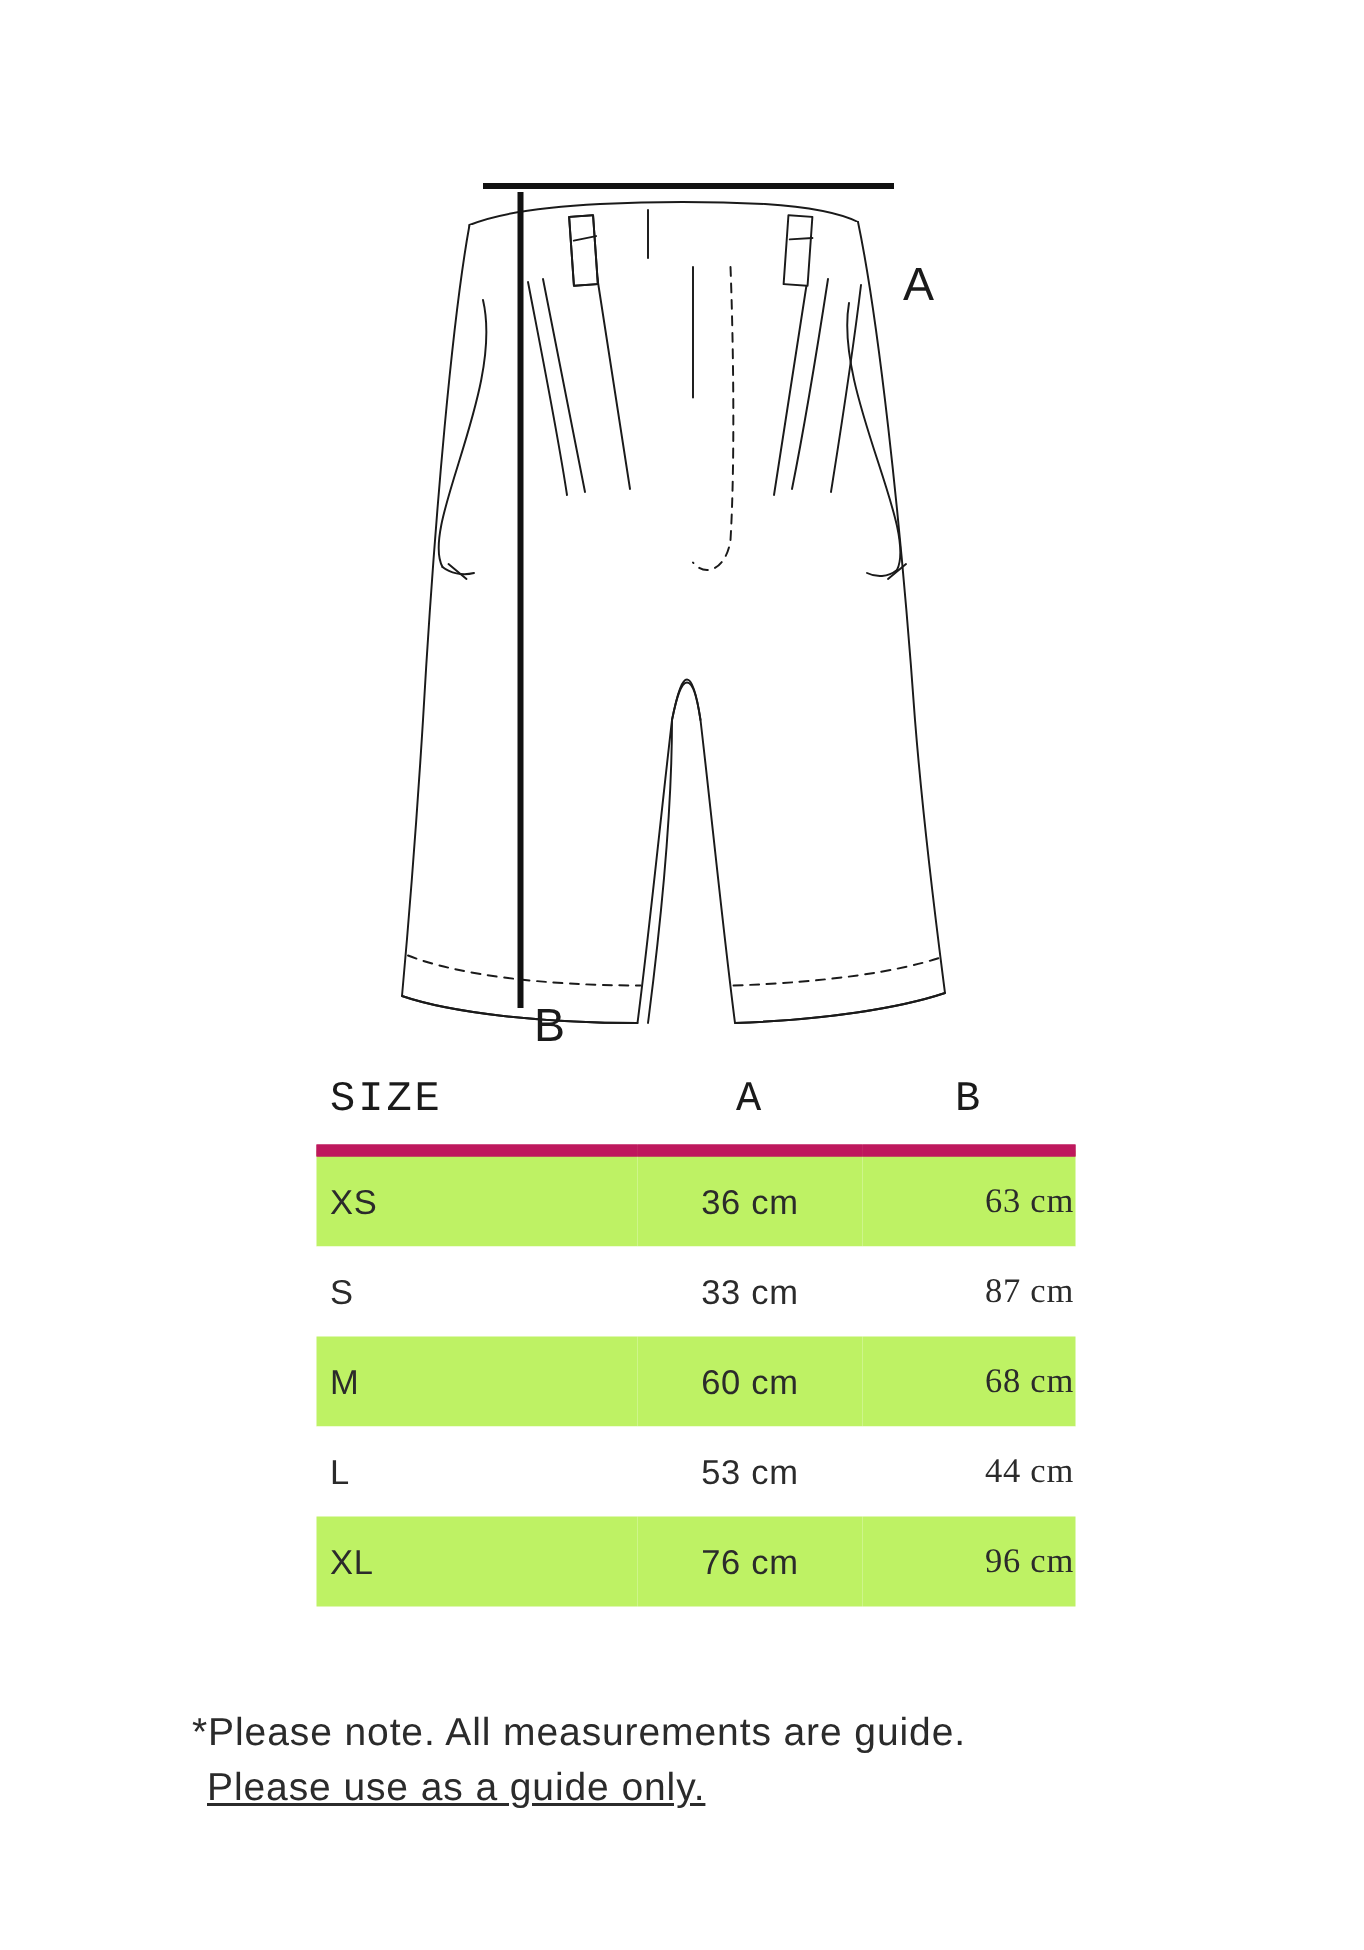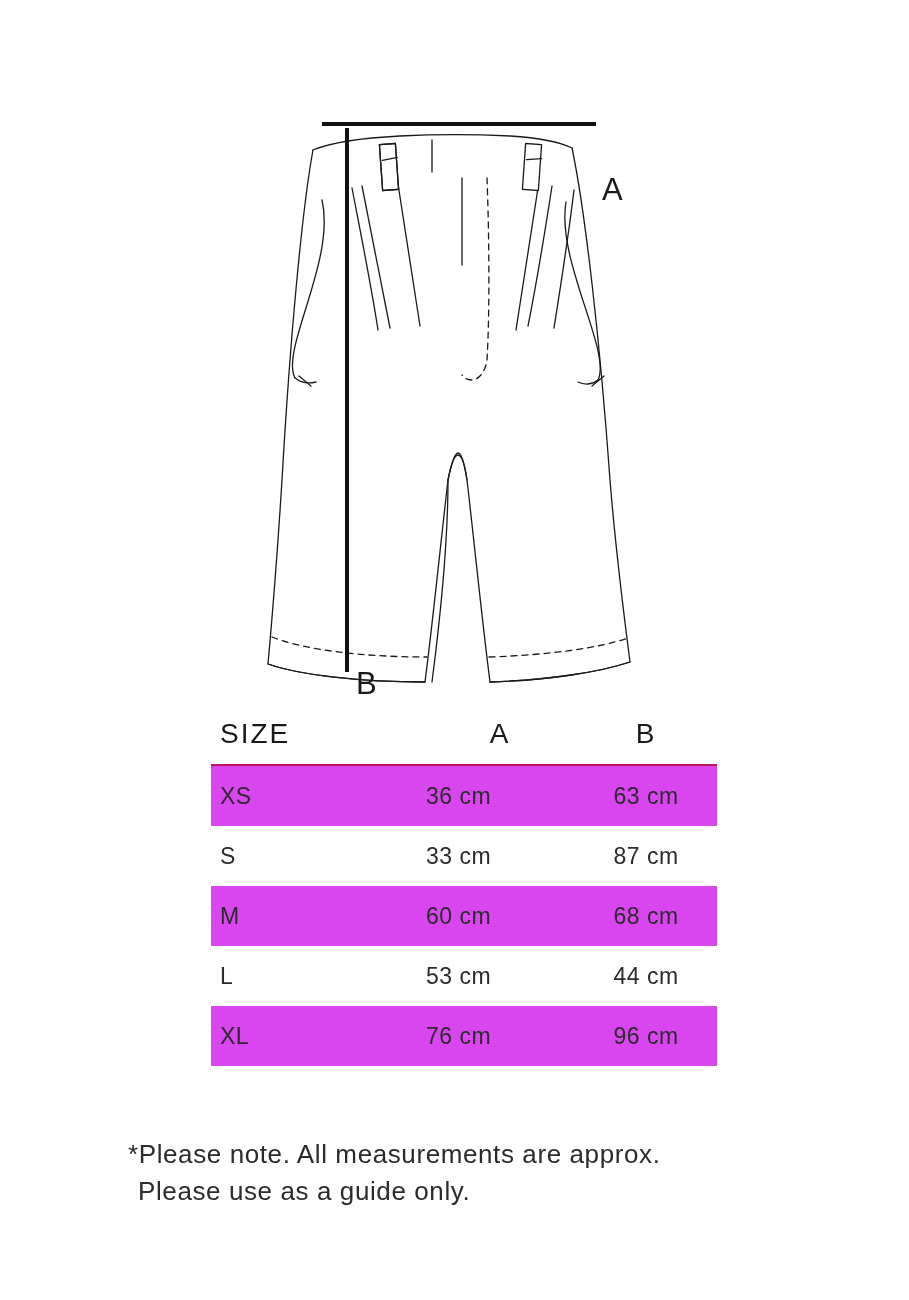--- a/index.html
+++ b/index.html
@@ -67,51 +67,52 @@
   }
   .size-table th {
     font-weight: normal;
     font-size: 28px;
     letter-spacing: 2px;
     color: #1a1a1a;
     padding: 0 0 14px 0;
     text-align: left;
   }
   .size-table thead tr {
-    border-bottom: 2px solid #be185d;
+    border-bottom: 8px solid #be185d;
+    font-family: Liberation Mono, monospace;
   }
   .size-table th.col-size { width: 205px; padding-left: 9px; }
   .size-table th.col-a { width: 150px; text-align: center; }
   .size-table th.col-b { width: 142px; text-align: center; }
 
   .size-table td {
     font-size: 23px;
     color: #2b2b2b;
     height: 58px;
     letter-spacing: 0.5px;
   }
   .size-table td.c-size { padding-left: 9px; text-align: left; }
-  .size-table td.c-a { text-align: left; }
-  .size-table td.c-b { text-align: center; }
-
-  tr.shaded td { background: #d946ef; }
+  .size-table td.c-a { text-align: center; }
+  .size-table td.c-b { text-align: right; font-family: Liberation Serif, serif; }
+
+  tr.shaded td { background: #bef264; }
   tr.plain td { background: #ffffff; }
 
   
   .footnote {
     position: absolute;
     left: 128px;
     top: 1136px;
     width: 680px;
     font-size: 26px;
     line-height: 37px;
     color: #2b2b2b;
     letter-spacing: 0.6px;
   }
-  .footnote .line2 { padding-left: 10px; }
+  .footnote .line2 { padding-left: 10px; text-decoration: underline; }
 </style>
 </head>
 <body>
 
 <div id="page">
 
   <div class="illustration">
     <svg viewBox="0 0 909 640" xmlns="http://www.w3.org/2000/svg">
       <g fill="none" stroke="#1a1a1a" stroke-width="1.3" stroke-linejoin="round" stroke-linecap="round">
 
@@ -214,17 +215,17 @@
         <tr class="shaded">
           <td class="c-size">XL</td>
           <td class="c-a">76 cm</td>
           <td class="c-b">96 cm</td>
         </tr>
       </tbody>
     </table>
   </div>
 
   <div class="footnote">
-    <div class="line1">*Please note. All measurements are approx.</div>
+    <div class="line1">*Please note. All measurements are guide.</div>
     <div class="line2">Please use as a guide only.</div>
   </div>
 
 </div>
 
 </body></html>

